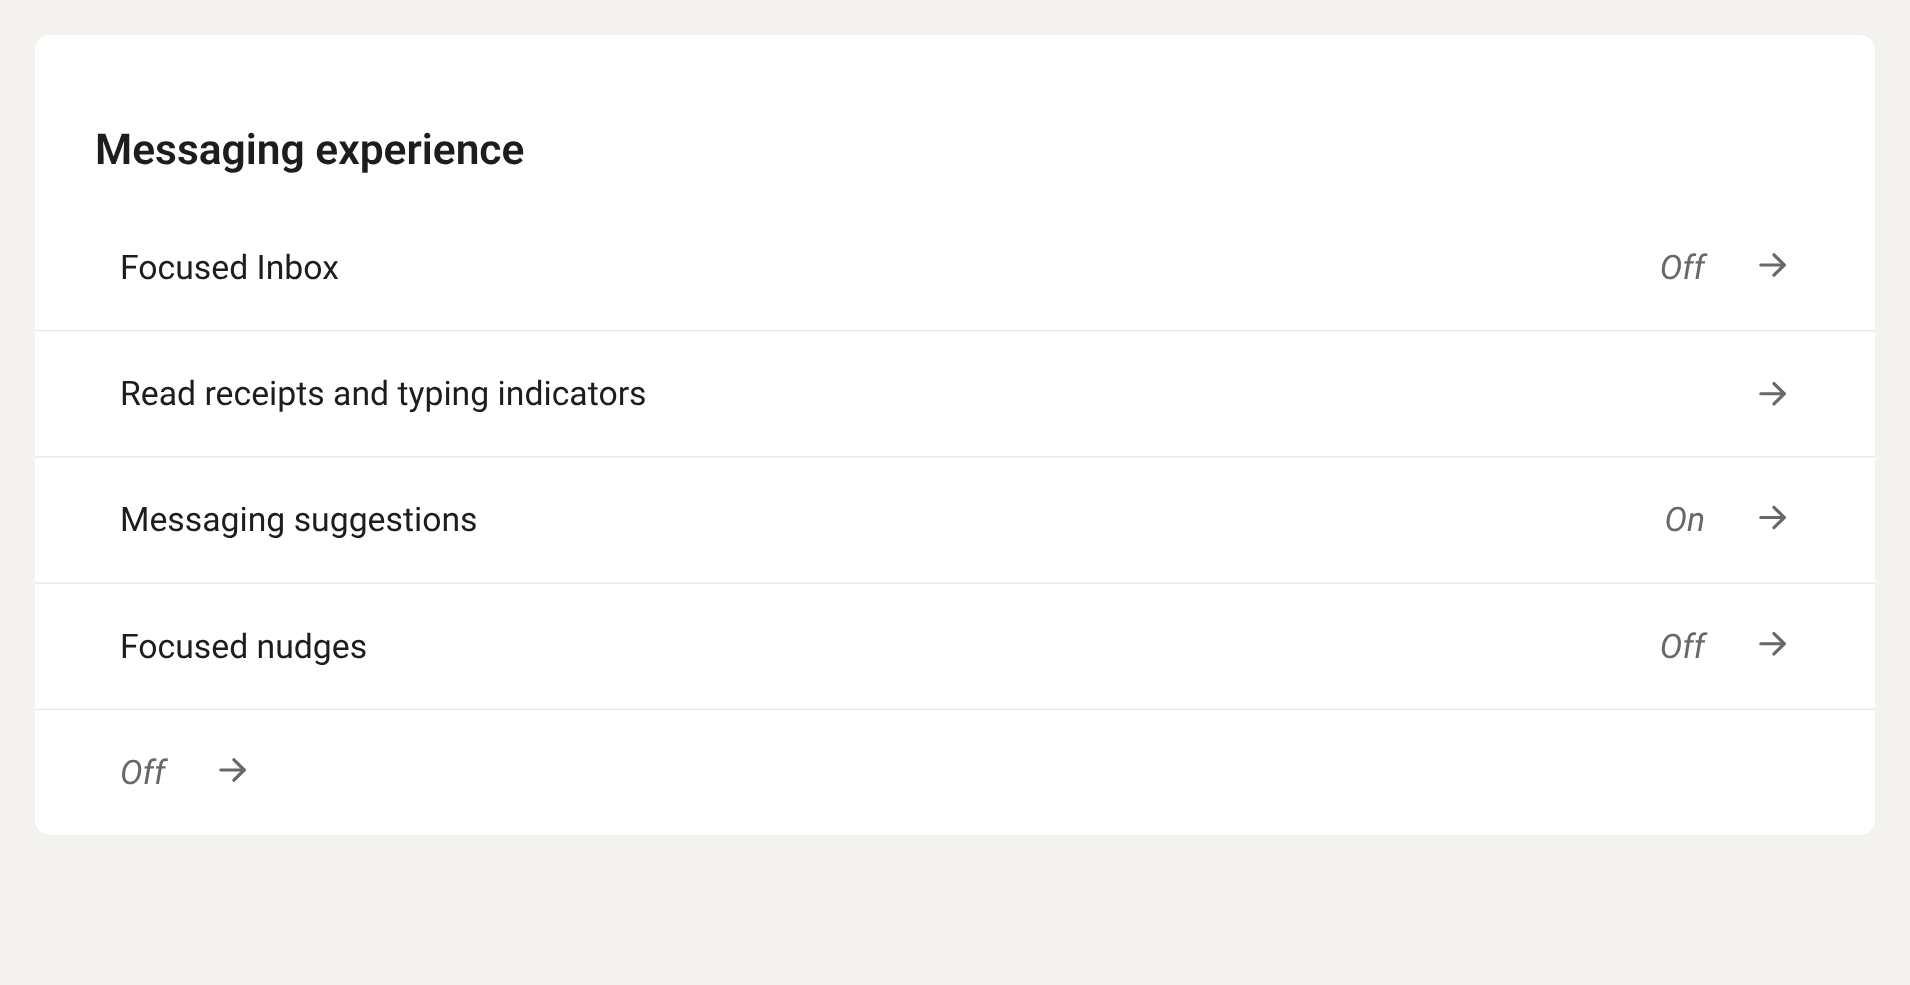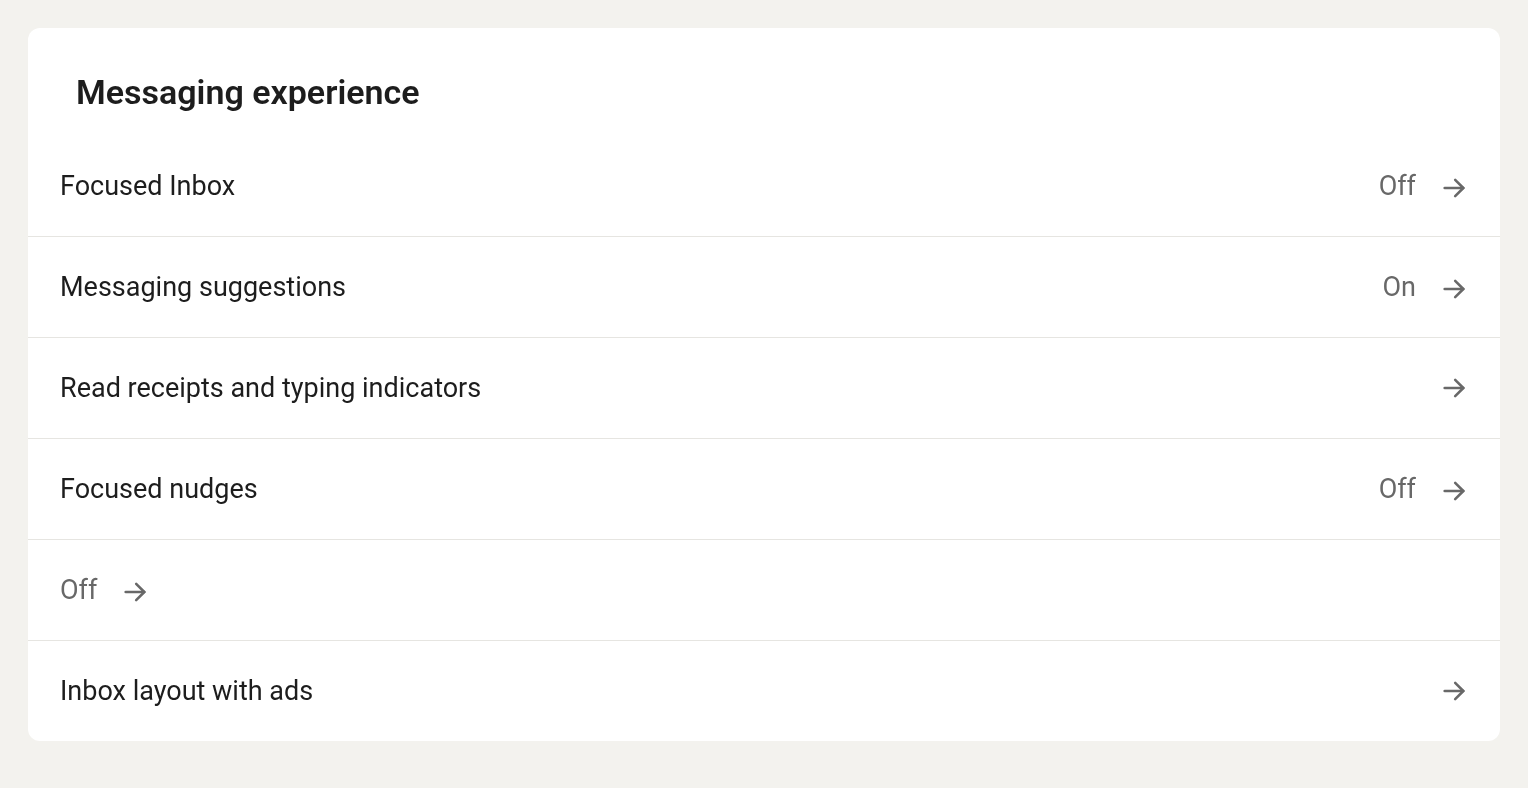--- a/index.html
+++ b/index.html
@@ -14,46 +14,47 @@
     }
     .card {
       background-color: #ffffff;
       border-radius: 12px;
       overflow: hidden;
     }
     .card-title {
       font-size: 34px;
       font-weight: 600;
       color: #1d1d1d;
-      padding: 44px 48px 24px 48px;
+      padding: 72px 48px 24px 48px;
     }
     .settings-list {
       display: flex;
       flex-direction: column;
     }
     .setting-row {
       display: flex;
       align-items: center;
       justify-content: space-between;
-      padding: 34px 32px;
+      padding: 34px 68px;
       border-top: 1px solid #e6e5e1;
       cursor: pointer;
     }
     .setting-row:first-child {
       border-top: none;
     }
     .setting-label {
       font-size: 27px;
       color: #1d1d1d;
       font-weight: 400;
     }
     .setting-right {
       display: flex;
-      align-items: flex-end;
-      gap: 24px;
+      align-items: flex-start;
+      gap: 40px;
+      font-style: italic;
     }
     .setting-status {
       font-size: 27px;
       color: #686868;
       font-weight: 400;
     }
     .arrow-icon {
       width: 28px;
       height: 28px;
       color: #686868;
@@ -79,36 +80,36 @@
         <span class="arrow-icon">
           <svg viewBox="0 0 24 24" fill="none" stroke="currentColor" stroke-width="2.2" stroke-linecap="round" stroke-linejoin="round">
               <line x1="4" y1="12" x2="20" y2="12"></line>
               <polyline points="13 5 20 12 13 19"></polyline>
             </svg>
         </span>
       </div>
     </div>
 
     <div class="setting-row">
-      <span class="setting-label">Messaging suggestions</span>
+      <span class="setting-label">Read receipts and typing indicators</span>
       <div class="setting-right">
-        <span class="setting-status">On</span>
+        <span class="setting-status"></span>
         <span class="arrow-icon">
           <svg viewBox="0 0 24 24" fill="none" stroke="currentColor" stroke-width="2.2" stroke-linecap="round" stroke-linejoin="round">
               <line x1="4" y1="12" x2="20" y2="12"></line>
               <polyline points="13 5 20 12 13 19"></polyline>
             </svg>
         </span>
       </div>
     </div>
 
     <div class="setting-row">
-      <span class="setting-label">Read receipts and typing indicators</span>
+      <span class="setting-label">Messaging suggestions</span>
       <div class="setting-right">
-        <span class="setting-status"></span>
+        <span class="setting-status">On</span>
         <span class="arrow-icon">
           <svg viewBox="0 0 24 24" fill="none" stroke="currentColor" stroke-width="2.2" stroke-linecap="round" stroke-linejoin="round">
               <line x1="4" y1="12" x2="20" y2="12"></line>
               <polyline points="13 5 20 12 13 19"></polyline>
             </svg>
         </span>
       </div>
     </div>
 
     <div class="setting-row">
@@ -129,27 +130,15 @@
         <span class="setting-status">Off</span>
         <span class="arrow-icon">
           <svg viewBox="0 0 24 24" fill="none" stroke="currentColor" stroke-width="2.2" stroke-linecap="round" stroke-linejoin="round">
               <line x1="4" y1="12" x2="20" y2="12"></line>
               <polyline points="13 5 20 12 13 19"></polyline>
             </svg>
         </span>
       </div>
     </div>
 
-    <div class="setting-row">
-      <span class="setting-label">Inbox layout with ads</span>
-      <div class="setting-right">
-        <span class="setting-status"></span>
-        <span class="arrow-icon">
-          <svg viewBox="0 0 24 24" fill="none" stroke="currentColor" stroke-width="2.2" stroke-linecap="round" stroke-linejoin="round">
-              <line x1="4" y1="12" x2="20" y2="12"></line>
-              <polyline points="13 5 20 12 13 19"></polyline>
-            </svg>
-        </span>
-      </div>
-    </div>
 
   </div>
 </div>
 
 </body></html>

